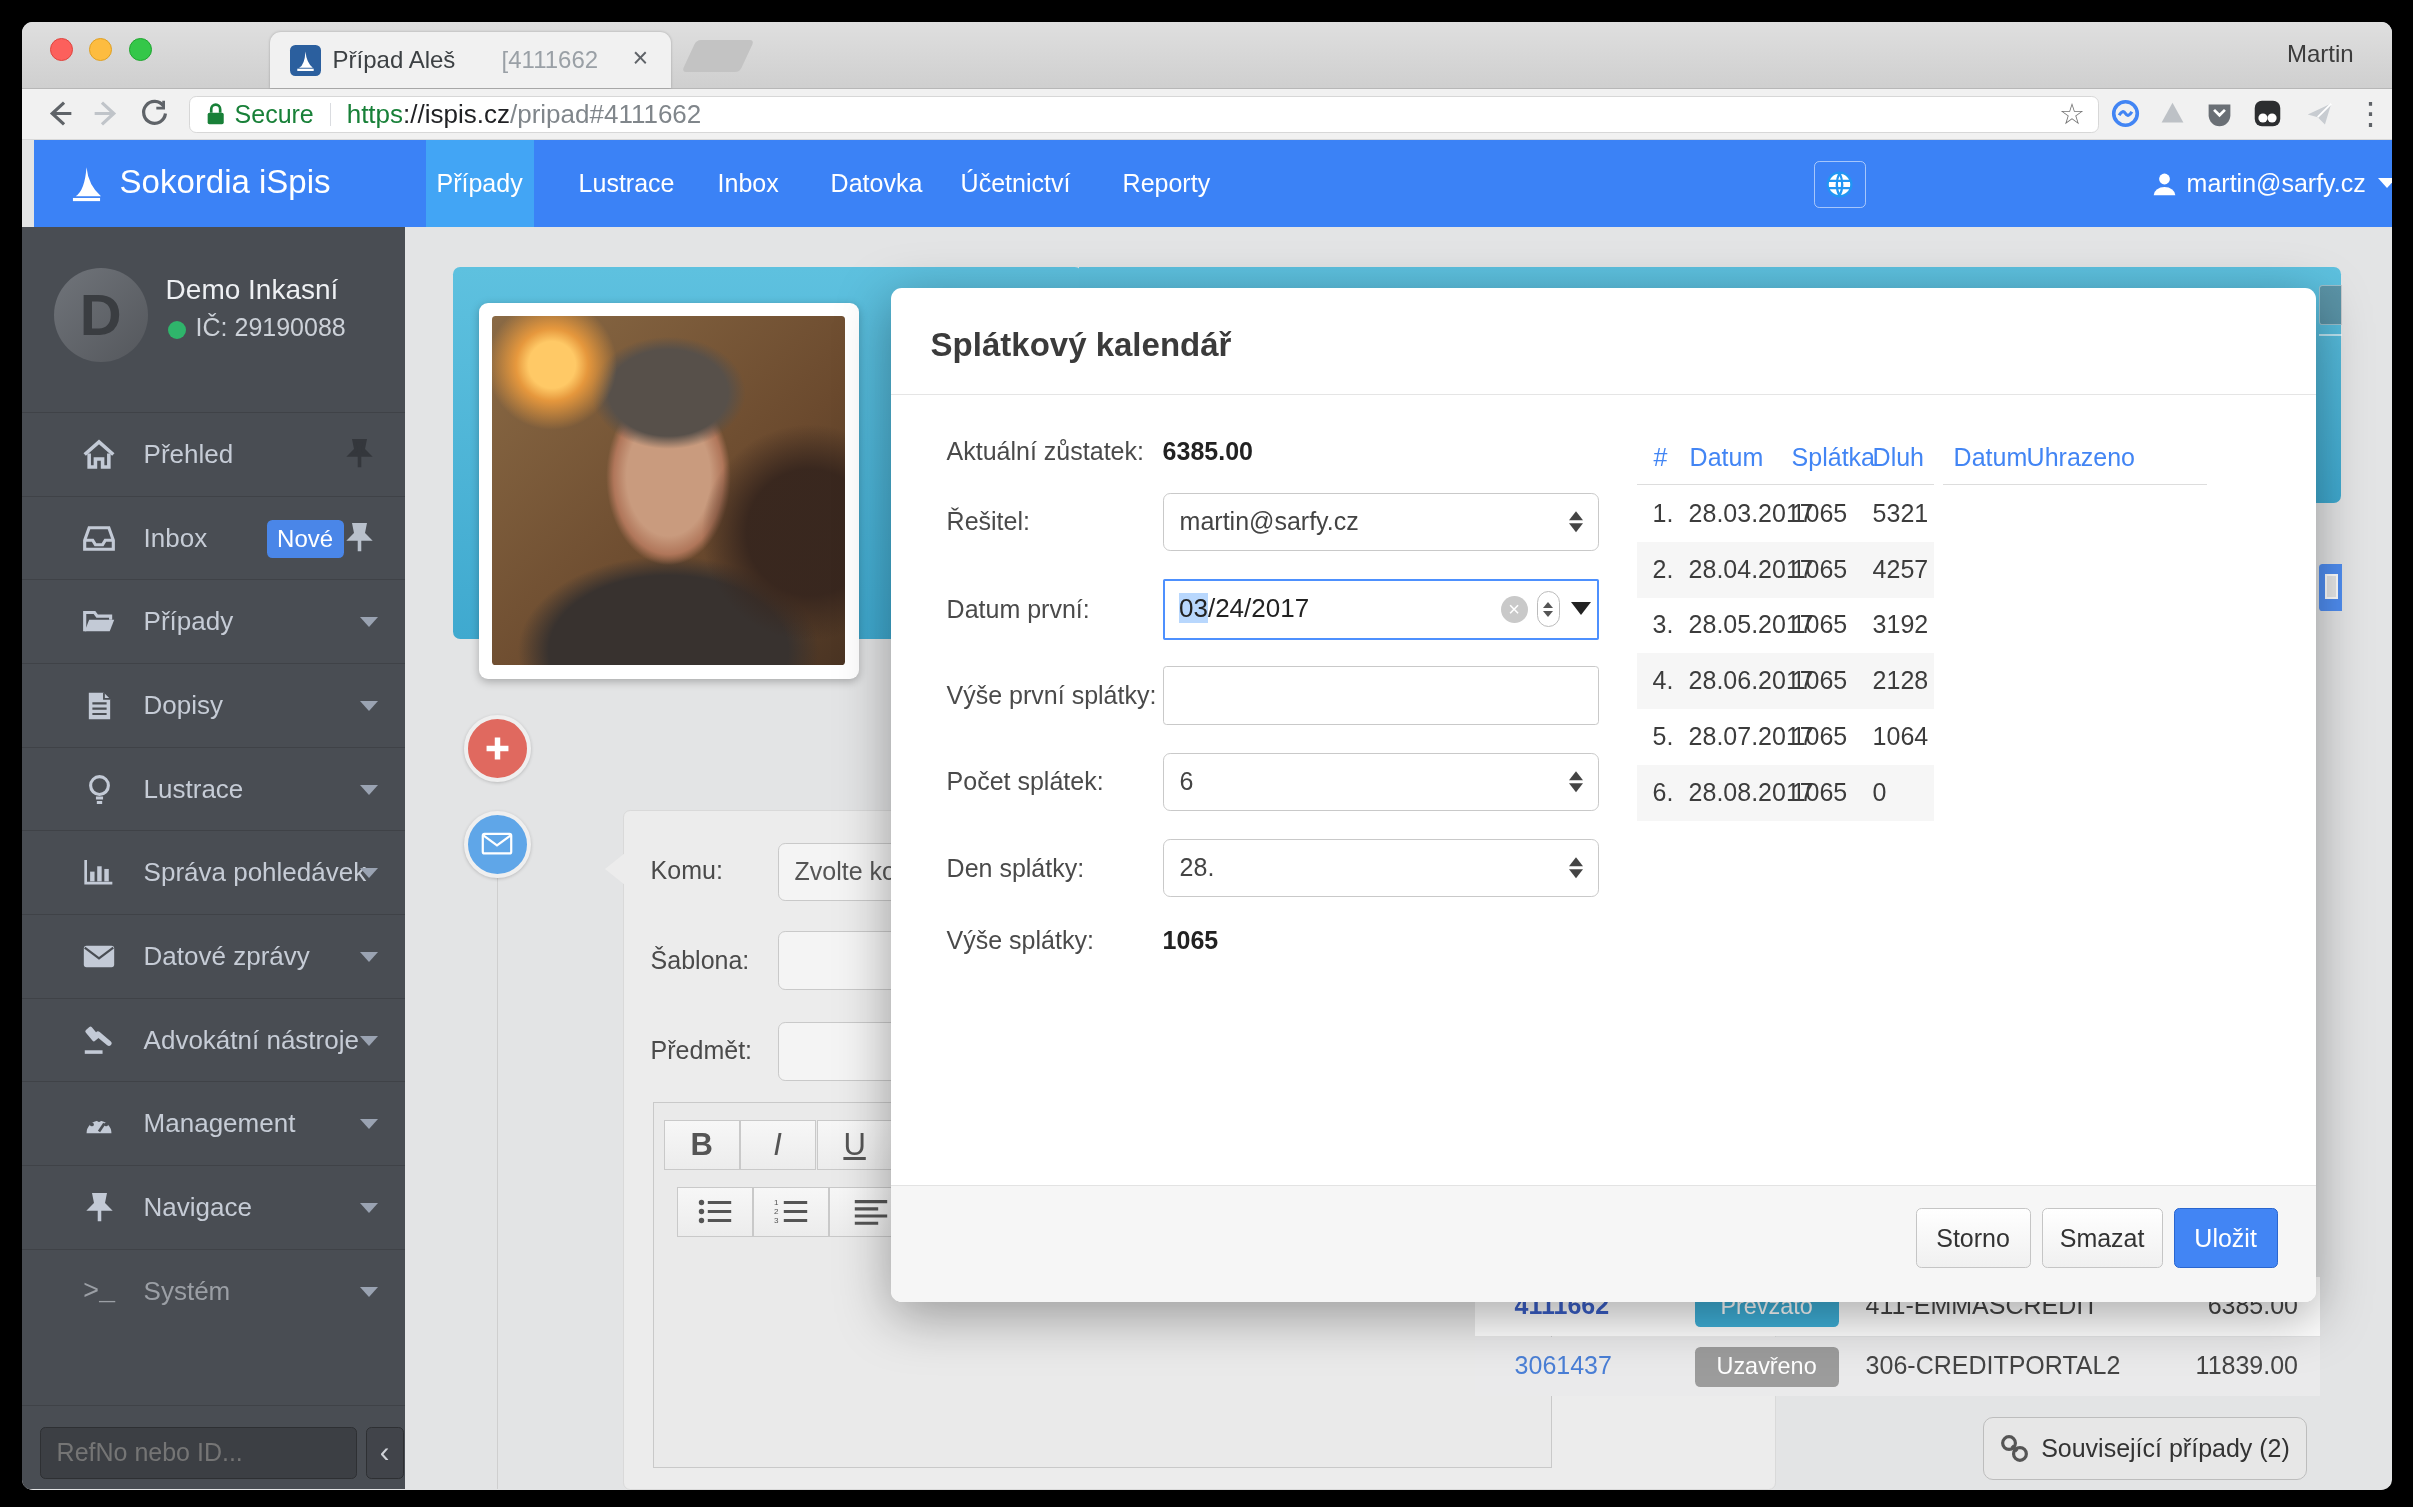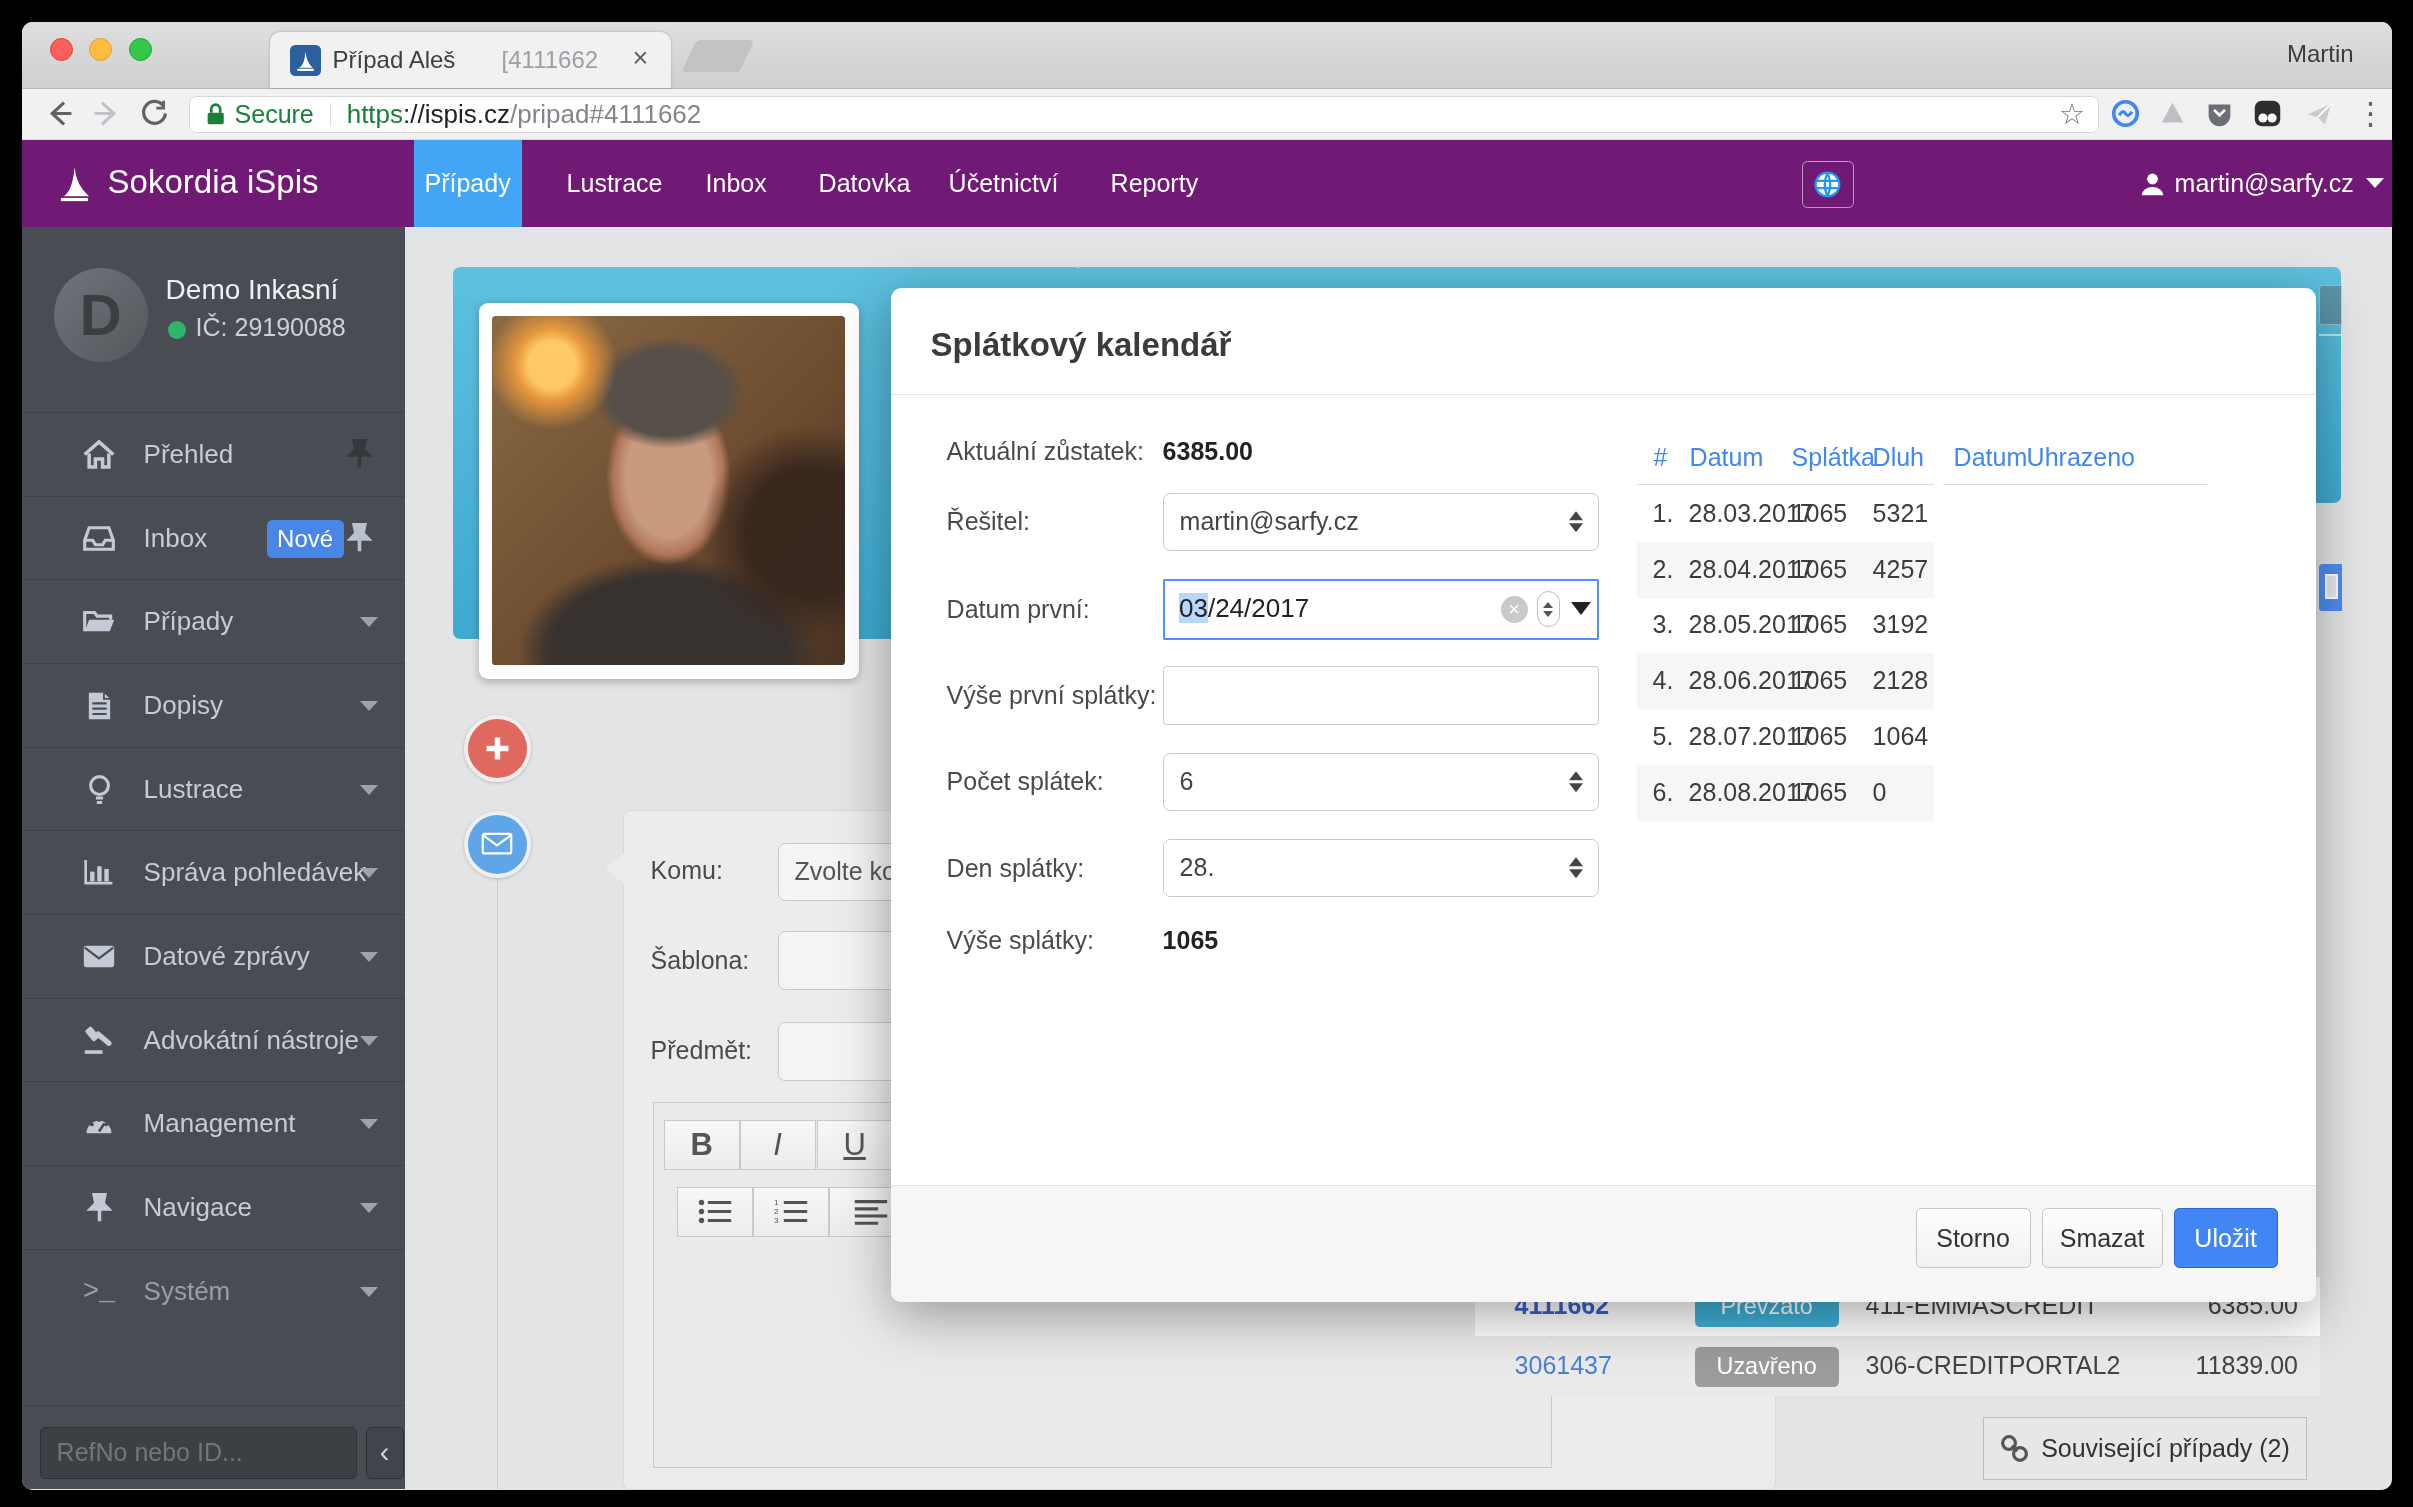--- a/index.html
+++ b/index.html
@@ -9,21 +9,21 @@
   .window{position:absolute;left:21.6px;top:21.6px;width:2370px;height:1468px;border-radius:10.8px;background:#e3e4e5;overflow:hidden;box-shadow:0 0 27px rgba(0,0,0,.6);}
   
   .titlebar{position:absolute;left:0;top:0;width:2370px;height:67px;background:linear-gradient(#dfdfdf,#cfcfcf);border-bottom:0.9px solid #b7b7b7;}
   .dot{position:absolute;top:16px;width:23.4px;height:23.4px;border-radius:50%;}
   .tab{position:absolute;left:248px;top:10.8px;width:401px;height:56px;background:#f1f1f1;border-radius:10.8px 10.8px 0 0;box-shadow:0 0 2.7px rgba(0,0,0,.25);}
   .tabstub{position:absolute;left:667px;top:18px;width:58px;height:32px;background:#c3c3c3;border-radius:4.5px;transform:skewX(-25deg);}
   .toolbar{position:absolute;left:0;top:67px;width:2370px;height:51px;background:#f1f1f1;border-bottom:0.9px solid #d8d8d8;}
   .addrbar{position:absolute;left:167px;top:7.2px;width:1910px;height:37px;background:#fff;border:0.9px solid #d7d7d7;border-radius:7.2px;display:flex;align-items:center;}
   .navbtn{position:absolute;top:7.2px;width:36px;height:36px;display:flex;align-items:center;justify-content:center;}
   
-  .navbar{position:absolute;left:0;top:118px;width:2370px;height:87px;background:#701a75;color:#fff;}
+  .navbar{position:absolute;left:12px;top:118px;width:2370px;height:87px;background:#3b82f6;color:#fff;}
   .nav-item{position:absolute;top:0;height:87px;display:flex;align-items:center;font-size:25px;color:#fff;padding:0 9px;}
   .nav-active{background:#42a5f5;}
   
   .sidebar{position:absolute;left:0;top:205px;width:383px;height:1262px;background:#494d53;}
   .sb-item{position:absolute;left:0;width:383px;height:84px;border-top:0.9px solid #3f4247;}
   .sb-label{position:absolute;left:122px;top:0;height:84px;display:flex;align-items:center;font-size:26px;color:#c6ccd6;}
   .sb-icon{position:absolute;left:56px;top:0;height:84px;width:43px;display:flex;align-items:center;justify-content:center;color:#c3cad6;}
   .caret{width:0;height:0;border-left:9px solid transparent;border-right:9px solid transparent;border-top:10.8px solid #9aa3b2;}
   .sb-caret{position:absolute;right:27px;top:37px;}
   
@@ -411,21 +411,21 @@
       <span class="abs badge" style="left:220px;top:10px;width:144px;height:40px;background:#3eafd7;">Převzato</span>
       <span class="abs" style="left:391px;top:14.4px;font-size:25px;color:#444;">411-EMMASCREDIT</span>
       <span class="abs" style="right:21.6px;top:14.4px;font-size:25px;color:#444;">6385.00</span>
     </div>
     <div class="abs" style="left:1070px;top:1110px;width:845px;height:59px;background:#eaeaeb;">
       <span class="abs" style="left:40px;top:14.4px;font-size:25px;color:#4a7fd6;">3061437</span>
       <span class="abs badge" style="left:220px;top:10px;width:144px;height:40px;background:#9c9c9c;">Uzavřeno</span>
       <span class="abs" style="left:391px;top:14.4px;font-size:25px;color:#444;">306-CREDITPORTAL2</span>
       <span class="abs" style="right:21.6px;top:14.4px;font-size:25px;color:#444;">11839.00</span>
     </div>
-    <div class="abs btn" style="left:1578px;top:1190px;width:324px;height:63px;background:#e7e7e7;border:0.9px solid #bdbdbd;border-radius:0;color:#333;">
+    <div class="abs btn" style="left:1578px;top:1190px;width:324px;height:63px;background:#e7e7e7;border:0.9px solid #bdbdbd;border-radius:10px;color:#333;">
       <svg width="31" height="31" viewBox="0 0 34 34" style="margin-right:10.8px;">
             <circle cx="11" cy="11" r="7" fill="none" stroke="#555" stroke-width="3.5"></circle>
             <circle cx="23" cy="23" r="7" fill="none" stroke="#555" stroke-width="3.5"></circle>
             <path d="M14 14 L20 20" stroke="#555" stroke-width="3.5"></path>
           </svg>
       <span>Související případy (2)</span>
     </div>
 
     <div class="modal">
       <span class="abs" style="left:40px;top:38px;font-size:33px;font-weight:bold;color:#3b3b3b;">Splátkový kalendář</span>

